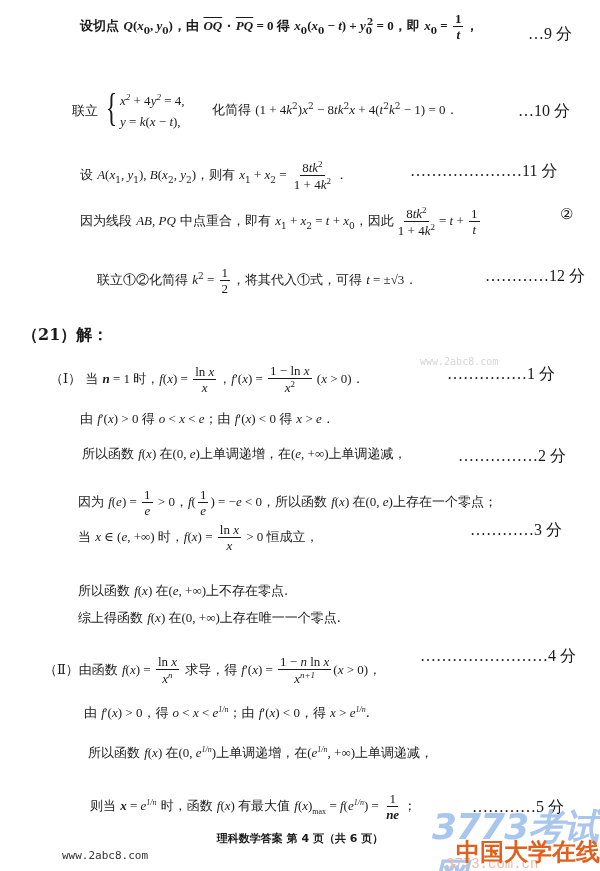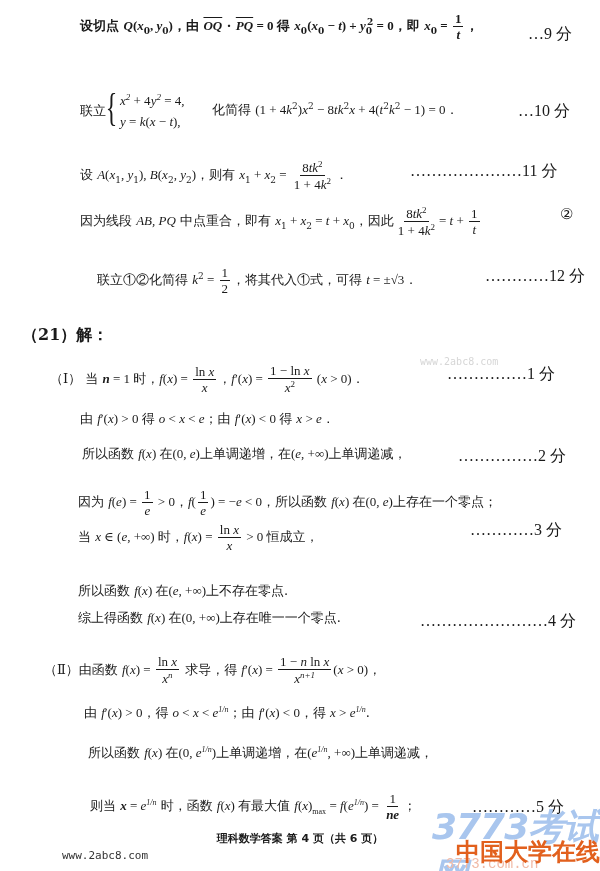--- a/index.html
+++ b/index.html
@@ -28,21 +28,21 @@
 <body>
 
 <div class="line" style="left:80px; top:12px;font-weight:bold;">
   <span>设切点 </span><span class="m">Q</span><span class="r">(</span><span class="m">x</span><span class="sub">0</span><span class="r">, </span><span class="m">y</span><span class="sub">0</span><span class="r">)</span>，由 <span class="m vec">OQ</span> · <span class="m vec">PQ</span><span class="r"> = 0 </span>得 <span class="m">x</span><span class="sub">0</span><span class="r">(</span><span class="m">x</span><span class="sub">0</span><span class="r"> − </span><span class="m">t</span><span class="r">) + </span><span class="m">y</span><span class="sub">0</span><span class="sup" style="margin-left:-5px">2</span><span class="r"> = 0</span>，即 <span class="m">x</span><span class="sub">0</span><span class="r"> = </span><span class="frac">
       <span class="num r">1</span>
       <span class="den m">t</span>
     </span>，
 </div>
 <div class="score" style="left:528px; top:24px;">…9 分</div>
 
-<div class="line" style="left:80px; top:104px;">
+<div class="line" style="left:72px; top:104px;">
   <span>联立</span>
 </div>
 <div class="brace" style="left:102px; top:88px;">{</div>
 <div class="line m" style="left:120px; top:93px;"><span class="m">x</span><span class="sup">2</span><span class="r"> + 4</span><span class="m">y</span><span class="sup">2</span><span class="r"> = 4,</span></div>
 <div class="line m" style="left:120px; top:115px;"><span class="m">y</span><span class="r"> = </span><span class="m">k</span><span class="r">(</span><span class="m">x</span><span class="r"> − </span><span class="m">t</span><span class="r">),</span></div>
 <div class="line" style="left:212px; top:102px;">化简得 <span class="r">(1 + 4</span><span class="m">k</span><span class="sup">2</span><span class="r">)</span><span class="m">x</span><span class="sup">2</span><span class="r"> − 8</span><span class="m">tk</span><span class="sup">2</span><span class="m">x</span><span class="r"> + 4(</span><span class="m">t</span><span class="sup">2</span><span class="m">k</span><span class="sup">2</span><span class="r"> − 1) = 0</span>．</div>
 <div class="score" style="left:518px; top:101px;">…10 分</div>
 
 <div class="line" style="left:80px; top:160px;">
   设 <span class="m">A</span><span class="r">(</span><span class="m">x</span><span class="sub">1</span><span class="r">, </span><span class="m">y</span><span class="sub">1</span><span class="r">), </span><span class="m">B</span><span class="r">(</span><span class="m">x</span><span class="sub">2</span><span class="r">, </span><span class="m">y</span><span class="sub">2</span><span class="r">)</span>，则有 <span class="m">x</span><span class="sub">1</span><span class="r"> + </span><span class="m">x</span><span class="sub">2</span><span class="r"> = </span><span class="frac">
@@ -112,21 +112,21 @@
     </span><span class="r"> &gt; 0 </span>恒成立，
 </div>
 
 <div class="line" style="left:78px; top:584px;">
   所以函数 <span class="m">f</span><span class="r">(</span><span class="m">x</span><span class="r">) </span>在<span class="r">(</span><span class="m">e</span><span class="r">, +∞)</span>上不存在零点.
 </div>
 
 <div class="line" style="left:78px; top:611px;">
   综上得函数 <span class="m">f</span><span class="r">(</span><span class="m">x</span><span class="r">) </span>在<span class="r">(0, +∞)</span>上存在唯一一个零点.
 </div>
-<div class="score" style="left:420px; top:611px;">……………………4 分</div>
+<div class="score" style="left:420px; top:646px;">……………………4 分</div>
 
 <div class="line" style="left:44px; top:655px;">
   （Ⅱ）由函数 <span class="m">f</span><span class="r">(</span><span class="m">x</span><span class="r">) = </span><span class="frac">
       <span class="num r">ln <i>x</i></span>
       <span class="den"><span class="m">x</span><span class="sup m">n</span></span>
     </span> 求导，得 <span class="m">f</span><span class="r">′(</span><span class="m">x</span><span class="r">) = </span><span class="frac">
       <span class="num r">1 − <i>n</i> ln <i>x</i></span>
       <span class="den"><span class="m">x</span><span class="sup m">n+1</span></span>
     </span><span class="r">(</span><span class="m">x</span><span class="r"> &gt; 0)</span>，
 </div>

